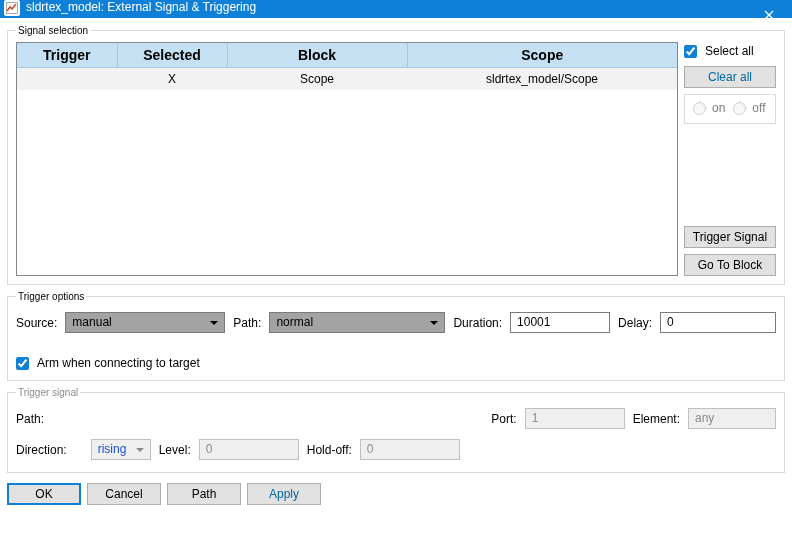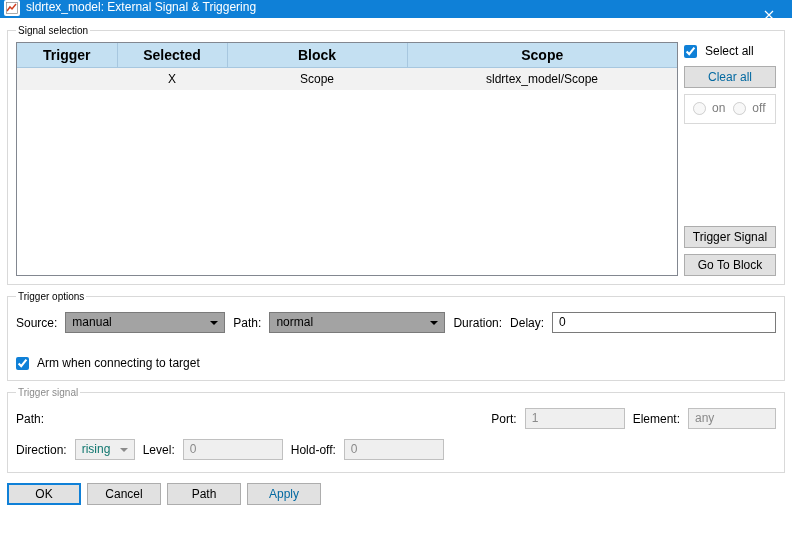--- a/index.html
+++ b/index.html
@@ -104,21 +104,21 @@
     padding: 0 20px 0 6px;
     font-size: 12px;
   }
   .dd::after {
     content: "";
     position: absolute; right: 6px; top: 8px;
     border-left: 4px solid transparent;
     border-right: 4px solid transparent;
     border-top: 4px solid #000;
   }
-  .dd.disabled { color: #0f766e; background: #efefef; border-color: #c0c0c0; }
+  .dd.disabled { color: #1d4ed8; background: #efefef; border-color: #c0c0c0; margin-left: 16px; }
   .dd.disabled::after { border-top-color: #8a8a8a; }
 
   .txt {
     border: 1px solid #7a7a7a;
     height: 21px; line-height: 19px;
     padding: 0 6px; background: #fff;
     font-size: 12px;
   }
   .txt.disabled { color: #8a8a8a; background: #efefef; border-color: #c0c0c0; }
 
@@ -210,20 +210,21 @@
     <div class="form-row">
       <label>Source:</label>
       <div class="dd" style="width:160px">
         <span>manual</span>
       </div>
       <label>Path:</label>
       <div class="dd" style="width:176px">
         <span>normal</span>
       </div>
       <label>Duration:</label>
+      <div class="txt" style="width:100px">10001</div>
       <label>Delay:</label>
       <div class="txt" style="flex:1">0</div>
     </div>
     <div class="chk-row" style="margin-top:21px">
       <input type="checkbox" checked="" style="">
       <span>Arm when connecting to target</span>
     </div>
   </fieldset>
 
   <fieldset>

